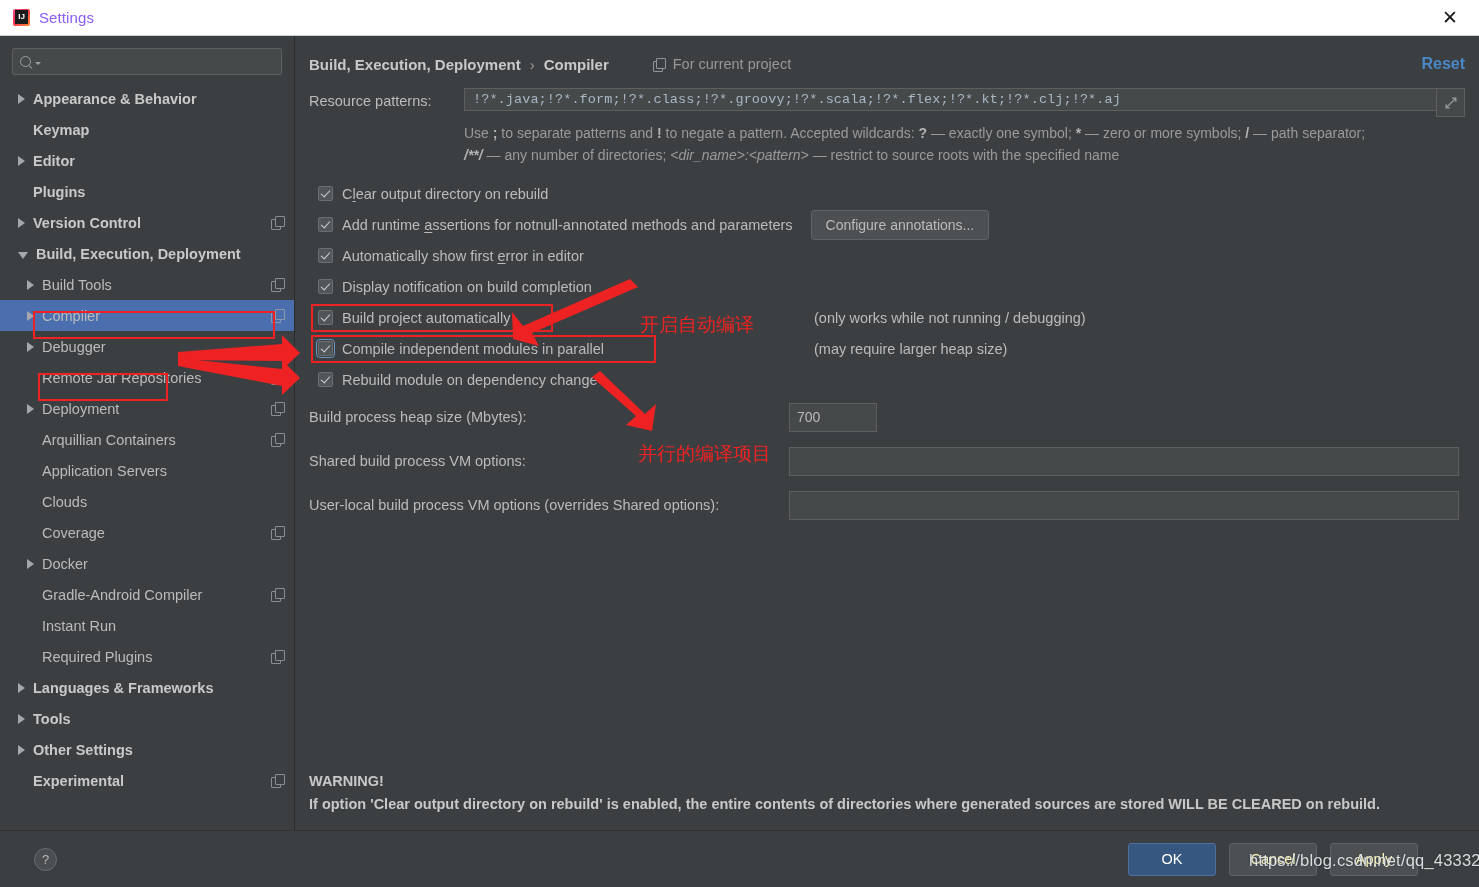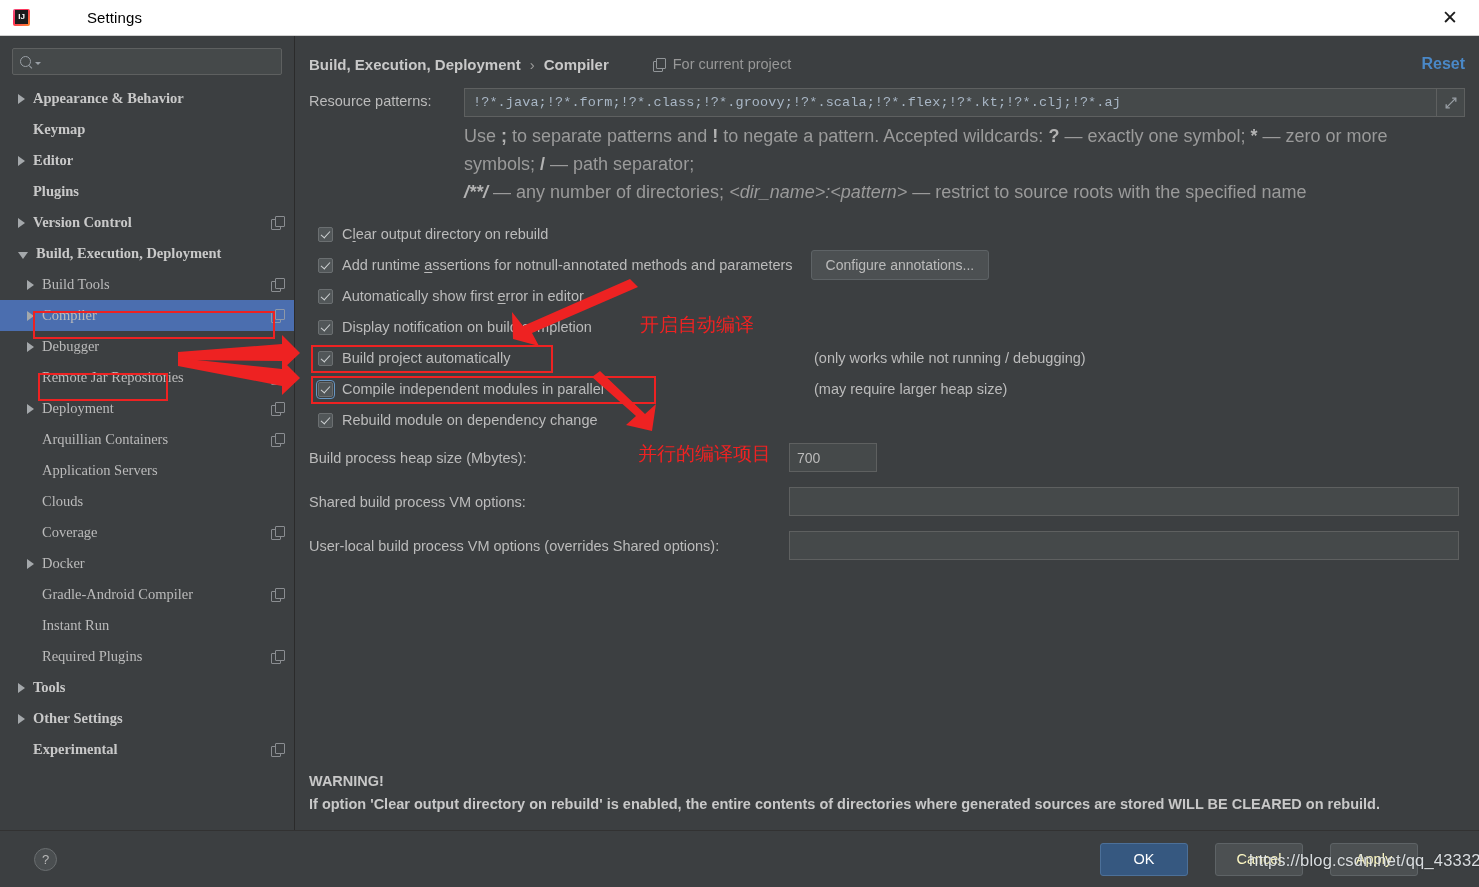--- a/index.html
+++ b/index.html
@@ -37,23 +37,22 @@
     position: absolute; left: 2px; top: 1px;
     width: 13px; height: 14px;
     background: #1b1b1b;
     color: #ffffff;
     font-size: 8px; line-height: 14px; text-align: center;
     font-family: "Liberation Sans", sans-serif;
     font-weight: bold;
   }
   .title-text {
     font-size: 15px;
-    color: #000000;
+    color: #8b5cf6;
     letter-spacing: .1px;
-    margin-left: 48px;
   }
   .titlebar-close {
     margin-left: auto; margin-right: 16px;
     width: 26px; height: 26px;
     display: flex; align-items: center; justify-content: center;
     color: #1b1b1b;
     font-size: 19px;
     line-height: 1;
     cursor: pointer;
   }
@@ -144,21 +143,21 @@
   .arrow.down {
     border-left: 5px solid transparent;
     border-right: 5px solid transparent;
     border-top: 7px solid #a4a8ab;
     border-bottom: none;
     margin-top: 3px;
   }
   .arrow.spacer {
     border: none; width: 7px; height: 1px;
   }
-  .tree-label { flex: 0 0 auto; font-family: Liberation Serif, serif; }
+  .tree-label { flex: 0 0 auto; }
   .proj-icon {
     margin-left: auto;
     width: 13px; height: 13px;
     position: relative;
     flex: 0 0 auto;
     opacity: .78;
   }
   .proj-icon::before {
     content: ""; position: absolute;
     left: 0; top: 3px; width: 8px; height: 9px;
@@ -200,21 +199,21 @@
     color: #4a88c7; font-size: 16px; font-weight: bold;
     cursor: pointer;
   }
 
   
   .res-row { display: flex; align-items: flex-start; margin-top: 8px; }
   .res-label { font-size: 14.5px; color: #bbbbbb; width: 155px; padding-top: 5px; flex: 0 0 155px; }
   .res-field-wrap { flex: 1 1 auto; display: flex; align-items: stretch; position: relative; }
   .res-field {
     flex: 1 1 auto;
-    height: 29px;
+    height: 23px;
     background: #45494a;
     border: 1px solid #5e6060;
     border-right: none;
     color: #a9b7c6;
     font-family: "Liberation Mono", monospace;
     font-size: 13.5px;
     padding: 0 8px;
     outline: none;
     letter-spacing: .1px;
   }
@@ -222,21 +221,21 @@
     width: 29px; height: 29px;
     background: #45494a;
     border: 1px solid #5e6060;
     display: flex; align-items: center; justify-content: center;
     cursor: pointer;
     flex: 0 0 29px;
   }
   .res-help {
     margin-left: 155px;
     margin-top: 6px;
-    font-size: 18px;
+    font-size: 14px;
     color: #9a9a9a;
     line-height: 1.55;
     max-width: 980px;
   }
   .res-help b { font-weight: bold; color: #b3b3b3; }
   .res-help i { font-style: italic; }
 
   
   .opts { margin-top: 12px; position: relative; }
   .opt-row {
@@ -338,21 +337,21 @@
     width: 23px; height: 23px;
     border-radius: 50%;
     border: 1px solid #6a6e70;
     background: #4a4e50;
     color: #b8b8b8;
     font-size: 13px;
     display: flex; align-items: center; justify-content: center;
     cursor: pointer;
     margin-left: 18px;
   }
-  .footer-btns { margin-left: auto; display: flex; gap: 27px; margin-right: 45px; }
+  .footer-btns { margin-left: auto; display: flex; gap: 13px; margin-right: 45px; }
   .btn {
     min-width: 88px;
     height: 33px;
     border-radius: 3px;
     font-size: 14.5px;
     display: flex; align-items: center; justify-content: center;
     cursor: pointer;
     font-family: "Liberation Sans", sans-serif;
   }
   .btn.primary { background: #365880; border: 1px solid #4c7099; color: #ffffff; }
@@ -486,20 +485,24 @@
             <span class="arrow spacer"></span>
             <span class="tree-label">Instant Run</span>
           </div>
           <div class="tree-row lvl1">
             <span class="arrow spacer"></span>
             <span class="tree-label">Required Plugins</span>
             <span class="proj-icon"></span>
           </div>
           <div class="tree-row lvl0 bold">
             <span class="arrow "></span>
+            <span class="tree-label">Languages &amp; Frameworks</span>
+          </div>
+          <div class="tree-row lvl0 bold">
+            <span class="arrow "></span>
             <span class="tree-label">Tools</span>
           </div>
           <div class="tree-row lvl0 bold">
             <span class="arrow "></span>
             <span class="tree-label">Other Settings</span>
           </div>
           <div class="tree-row lvl0 bold">
             <span class="arrow spacer"></span>
             <span class="tree-label">Experimental</span>
             <span class="proj-icon"></span>

